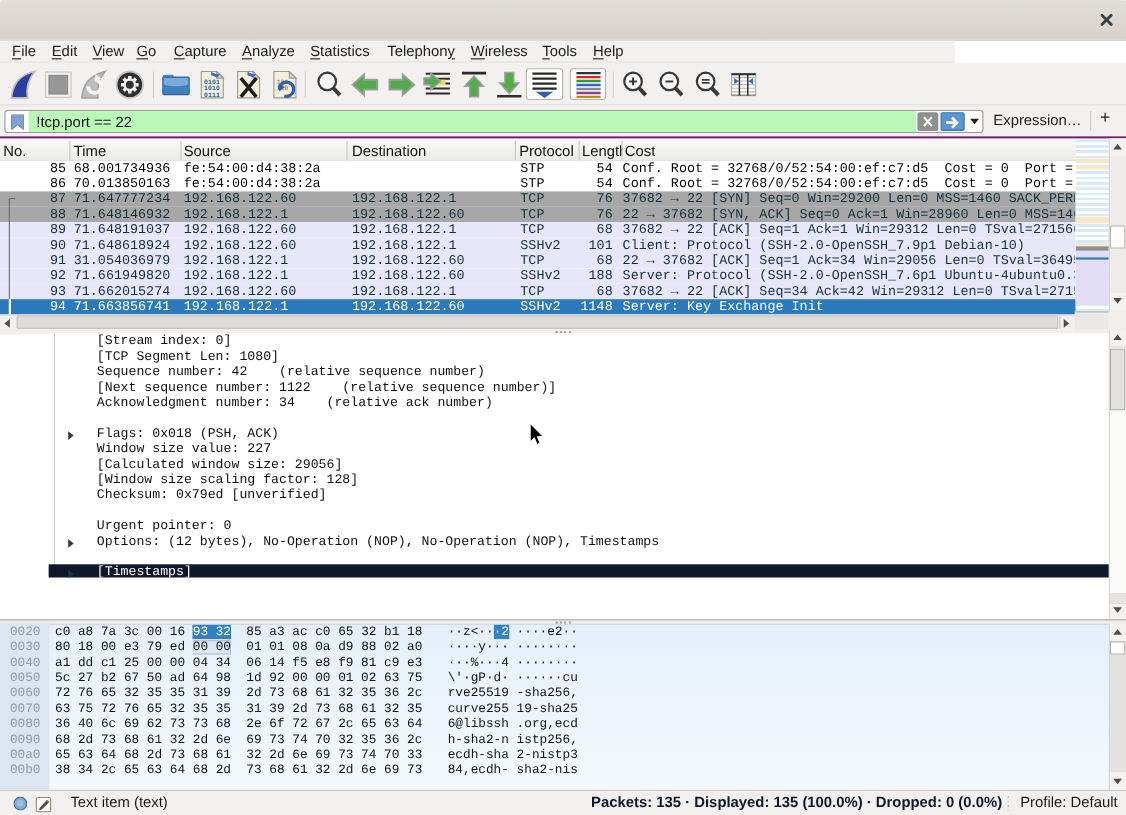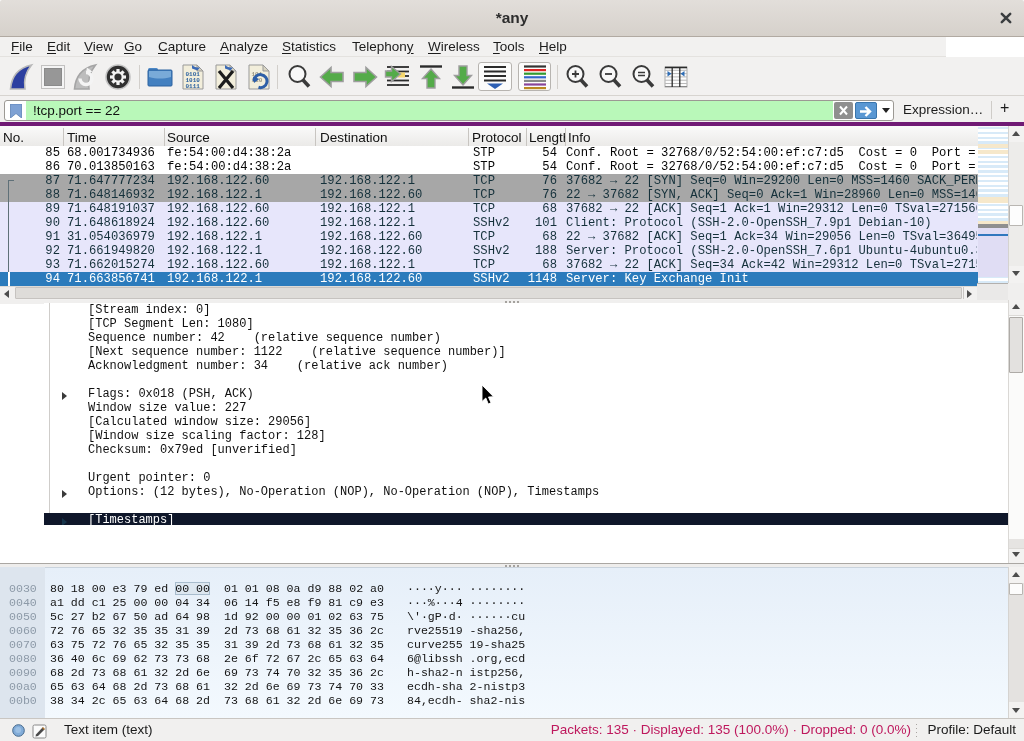--- a/index.html
+++ b/index.html
@@ -4,30 +4,30 @@
 <style>
 html,body{margin:0;padding:0;}
 body{width:1024px;height:741px;overflow:hidden;background:#fff;font-family:"Liberation Sans",sans-serif;}
 #win{position:absolute;left:0;top:0;width:1024px;height:741px;overflow:hidden;}
 .abs{position:absolute;}
 
 #titlebar{left:0;top:0;width:1024px;height:37px;background:linear-gradient(#e2deda,#d6d1cb);border-bottom:1px solid #b1aaa2;border-radius:2px 2px 0 0;box-sizing:border-box;}
 #title{left:0;top:9px;width:1024px;text-align:center;font-size:15.5px;font-weight:bold;color:#2d2d2d;}
 #closex{left:999px;top:11px;width:14px;height:14px;}
 
-#menubar{left:0;top:37px;width:946px;height:20px;background:#f2f1f0;border-bottom:1px solid #e4e2df;box-sizing:border-box;}
+#menubar{left:0;top:37px;width:868px;height:20px;background:#f2f1f0;border-bottom:1px solid #e4e2df;box-sizing:border-box;}
 .mi{position:absolute;top:2px;font-size:13.5px;color:#1c1c1c;}
 .mi u{text-decoration:underline;text-underline-offset:2px;}
 
 #toolbar{left:0;top:57px;width:1024px;height:39px;background:#f2f1f0;border-bottom:1px solid #d7d4d0;box-sizing:border-box;}
 .tsep{position:absolute;top:8px;width:1px;height:24px;background:#d2cfcb;}
 .tbtn{position:absolute;top:6px;width:28px;height:28px;}
 .tgl{position:absolute;top:5px;width:32px;height:29px;background:#fcfcfb;border:1px solid #b7b4b0;border-radius:3px;box-sizing:border-box;}
 
-#filterbar{left:0;top:96px;width:1024px;height:30px;background:#f2f1f0;border-bottom:4px solid #701a75;box-sizing:border-box;}
+#filterbar{left:0;top:96px;width:1024px;height:30px;background:#f2f1f0;border-bottom:2px solid #701a75;box-sizing:border-box;}
 #finput{left:4px;top:4px;width:890px;height:21px;background:#fff;border:1px solid #9c9994;border-radius:3px;box-sizing:border-box;}
 #fgreen{left:26px;top:5px;width:807px;height:19px;background:#b9f8b9;}
 #ftext{left:33px;top:6.5px;font-size:13.5px;color:#111;}
 #fclear{left:834px;top:6px;width:19px;height:17px;background:#8f8f8f;border-radius:2px;}
 #fapply{left:855px;top:6px;width:22px;height:17px;background:#5997d3;border:1px solid #3a75ac;border-radius:2px;box-sizing:border-box;}
 #fcaret{left:882px;top:12px;width:0;height:0;border-left:4px solid transparent;border-right:4px solid transparent;border-top:5px solid #222;}
 #fexpr{left:903px;top:6px;font-size:13.5px;color:#1c1c1c;}
 #fsep{left:991px;top:5px;width:1px;height:18px;background:#cfccc8;}
 #fplus{left:1000px;top:3px;font-size:16px;color:#1c1c1c;}
 
@@ -79,29 +79,28 @@
 #hexrows{font-family:"Liberation Mono",monospace;font-size:11.6px;line-height:14px;white-space:pre;}
 .xrow{position:absolute;left:0;width:1008px;height:14px;}
 .xoff{position:absolute;left:9px;top:0;color:#8d9aa8;}
 .xb{position:absolute;left:50px;top:0;color:#141414;}
 .xa{position:absolute;left:407px;top:0;color:#141414;}
 .hl1{background:#3181c4;color:#fff;font-weight:normal;font-style:normal;}
 .hl2{background:#dde7f0;box-shadow:inset 0 0 0 1px #a8bccd;font-weight:normal;font-style:normal;}
 
 #statusbar{left:0;top:718px;width:1024px;height:23px;background:#f1f0ef;border-top:1px solid #c9c6c2;box-sizing:border-box;}
 #stext{left:64px;top:722px;font-size:13.5px;color:#1a1a1a;}
-#spkts{left:0px;top:722px;width:911px;text-align:right;font-size:13.5px;color:#be185d;}
+#spkts{left:0px;top:722px;width:911px;text-align:right;font-size:13.5px;color:#0f172a;font-weight:bold;}
 #sprof{left:0px;top:722px;width:1016px;text-align:right;font-size:13.5px;color:#1a1a1a;}
 #ssep{left:916px;top:724px;width:1px;height:13px;background:repeating-linear-gradient(180deg,#a9a6a2 0 1.5px,transparent 1.5px 4px);}
 </style>
 </head>
 <body>
 <div id="win">
   <div class="abs" id="titlebar"></div>
-  <div class="abs" id="title">*any</div>
   <div class="abs" id="closex"><svg width="14" height="14" viewBox="0 0 14 14">
         <path d="M2.8 2.8 L11.2 11.2 M11.2 2.8 L2.8 11.2" stroke="#3a3d3f" stroke-width="2.5" stroke-linecap="round" fill="none"></path>
       </svg></div>
 
   <div class="abs" id="menubar">
     <span class="mi" style="left:11px"><u>F</u>ile</span>
     <span class="mi" style="left:47px"><u>E</u>dit</span>
     <span class="mi" style="left:84px"><u>V</u>iew</span>
     <span class="mi" style="left:124px"><u>G</u>o</span>
     <span class="mi" style="left:158px"><u>C</u>apture</span>
@@ -282,21 +281,21 @@
     <div class="abs" id="fplus">+</div>
   </div>
 
   <div class="abs" id="phdr"></div>
   <span class="hlbl" style="left:3px">No.</span>
   <span class="hlbl" style="left:67px">Time</span>
   <span class="hlbl" style="left:167px">Source</span>
   <span class="hlbl" style="left:320px">Destination</span>
   <span class="hlbl" style="left:472px">Protocol</span>
   <span class="hlbl" style="left:529px;width:37px;overflow:hidden">Length</span>
-  <span class="hlbl" style="left:568px">Info</span>
+  <span class="hlbl" style="left:568px">Cost</span>
   <div class="hsep" style="left:63px"></div>
   <div class="hsep" style="left:164px"></div>
   <div class="hsep" style="left:315px"></div>
   <div class="hsep" style="left:468px"></div>
   <div class="hsep" style="left:526px"></div>
   <div class="hsep" style="left:565px"></div>
 
   <div class="abs" id="rows">
     <div class="prow rw" style="top:0px"><span class="c-no">85</span><span class="c-t">68.001734936</span><span class="c-s">fe:54:00:d4:38:2a</span><span class="c-p">STP</span><span class="c-l">54</span><span class="c-i">Conf. Root = 32768/0/52:54:00:ef:c7:d5  Cost = 0  Port = 0x8002</span></div>
     <div class="prow rw" style="top:14px"><span class="c-no">86</span><span class="c-t">70.013850163</span><span class="c-s">fe:54:00:d4:38:2a</span><span class="c-p">STP</span><span class="c-l">54</span><span class="c-i">Conf. Root = 32768/0/52:54:00:ef:c7:d5  Cost = 0  Port = 0x8002</span></div>
@@ -368,20 +367,21 @@
   <div class="abs" style="left:1009px;top:539px;width:15px;height:9px;background:#e6e4e2;"></div>
   <div class="abs" style="left:1009px;top:548px;width:15px;height:15px;background:#f3f2f1;border-top:1px solid #dcdad7;box-sizing:border-box;"></div>
   <div class="arr arr-dn" style="left:1012px;top:552px;"></div>
 
   <div class="abs" id="split2">
       <div class="dots" style="left:505px;top:1px;"></div>
     </div>
   <div class="abs" id="hexpane"></div>
   <div class="abs" id="hexoff"></div>
   <div class="abs" id="hexrows" style="left:0;top:567px;width:1008px;height:150px;">
+    <div class="xrow" style="top:1px"><span class="xoff">0020</span><span class="xb">c0 a8 7a 3c 00 16 <b class="hl1">93 32</b>  85 a3 ac c0 65 32 b1 18</span><span class="xa">··z&lt;··<b class="hl1">·2</b> ····e2··</span></div>
     <div class="xrow" style="top:15px"><span class="xoff">0030</span><span class="xb">80 18 00 e3 79 ed <b class="hl2">00 00</b>  01 01 08 0a d9 88 02 a0</span><span class="xa">····y··· ········</span></div>
     <div class="xrow" style="top:29px"><span class="xoff">0040</span><span class="xb">a1 dd c1 25 00 00 04 34  06 14 f5 e8 f9 81 c9 e3</span><span class="xa">···%···4 ········</span></div>
     <div class="xrow" style="top:43px"><span class="xoff">0050</span><span class="xb">5c 27 b2 67 50 ad 64 98  1d 92 00 00 01 02 63 75</span><span class="xa">\'·gP·d· ······cu</span></div>
     <div class="xrow" style="top:57px"><span class="xoff">0060</span><span class="xb">72 76 65 32 35 35 31 39  2d 73 68 61 32 35 36 2c</span><span class="xa">rve25519 -sha256,</span></div>
     <div class="xrow" style="top:71px"><span class="xoff">0070</span><span class="xb">63 75 72 76 65 32 35 35  31 39 2d 73 68 61 32 35</span><span class="xa">curve255 19-sha25</span></div>
     <div class="xrow" style="top:85px"><span class="xoff">0080</span><span class="xb">36 40 6c 69 62 73 73 68  2e 6f 72 67 2c 65 63 64</span><span class="xa">6@libssh .org,ecd</span></div>
     <div class="xrow" style="top:99px"><span class="xoff">0090</span><span class="xb">68 2d 73 68 61 32 2d 6e  69 73 74 70 32 35 36 2c</span><span class="xa">h-sha2-n istp256,</span></div>
     <div class="xrow" style="top:113px"><span class="xoff">00a0</span><span class="xb">65 63 64 68 2d 73 68 61  32 2d 6e 69 73 74 70 33</span><span class="xa">ecdh-sha 2-nistp3</span></div>
     <div class="xrow" style="top:127px"><span class="xoff">00b0</span><span class="xb">38 34 2c 65 63 64 68 2d  73 68 61 32 2d 6e 69 73</span><span class="xa">84,ecdh- sha2-nis</span></div>
   </div>

